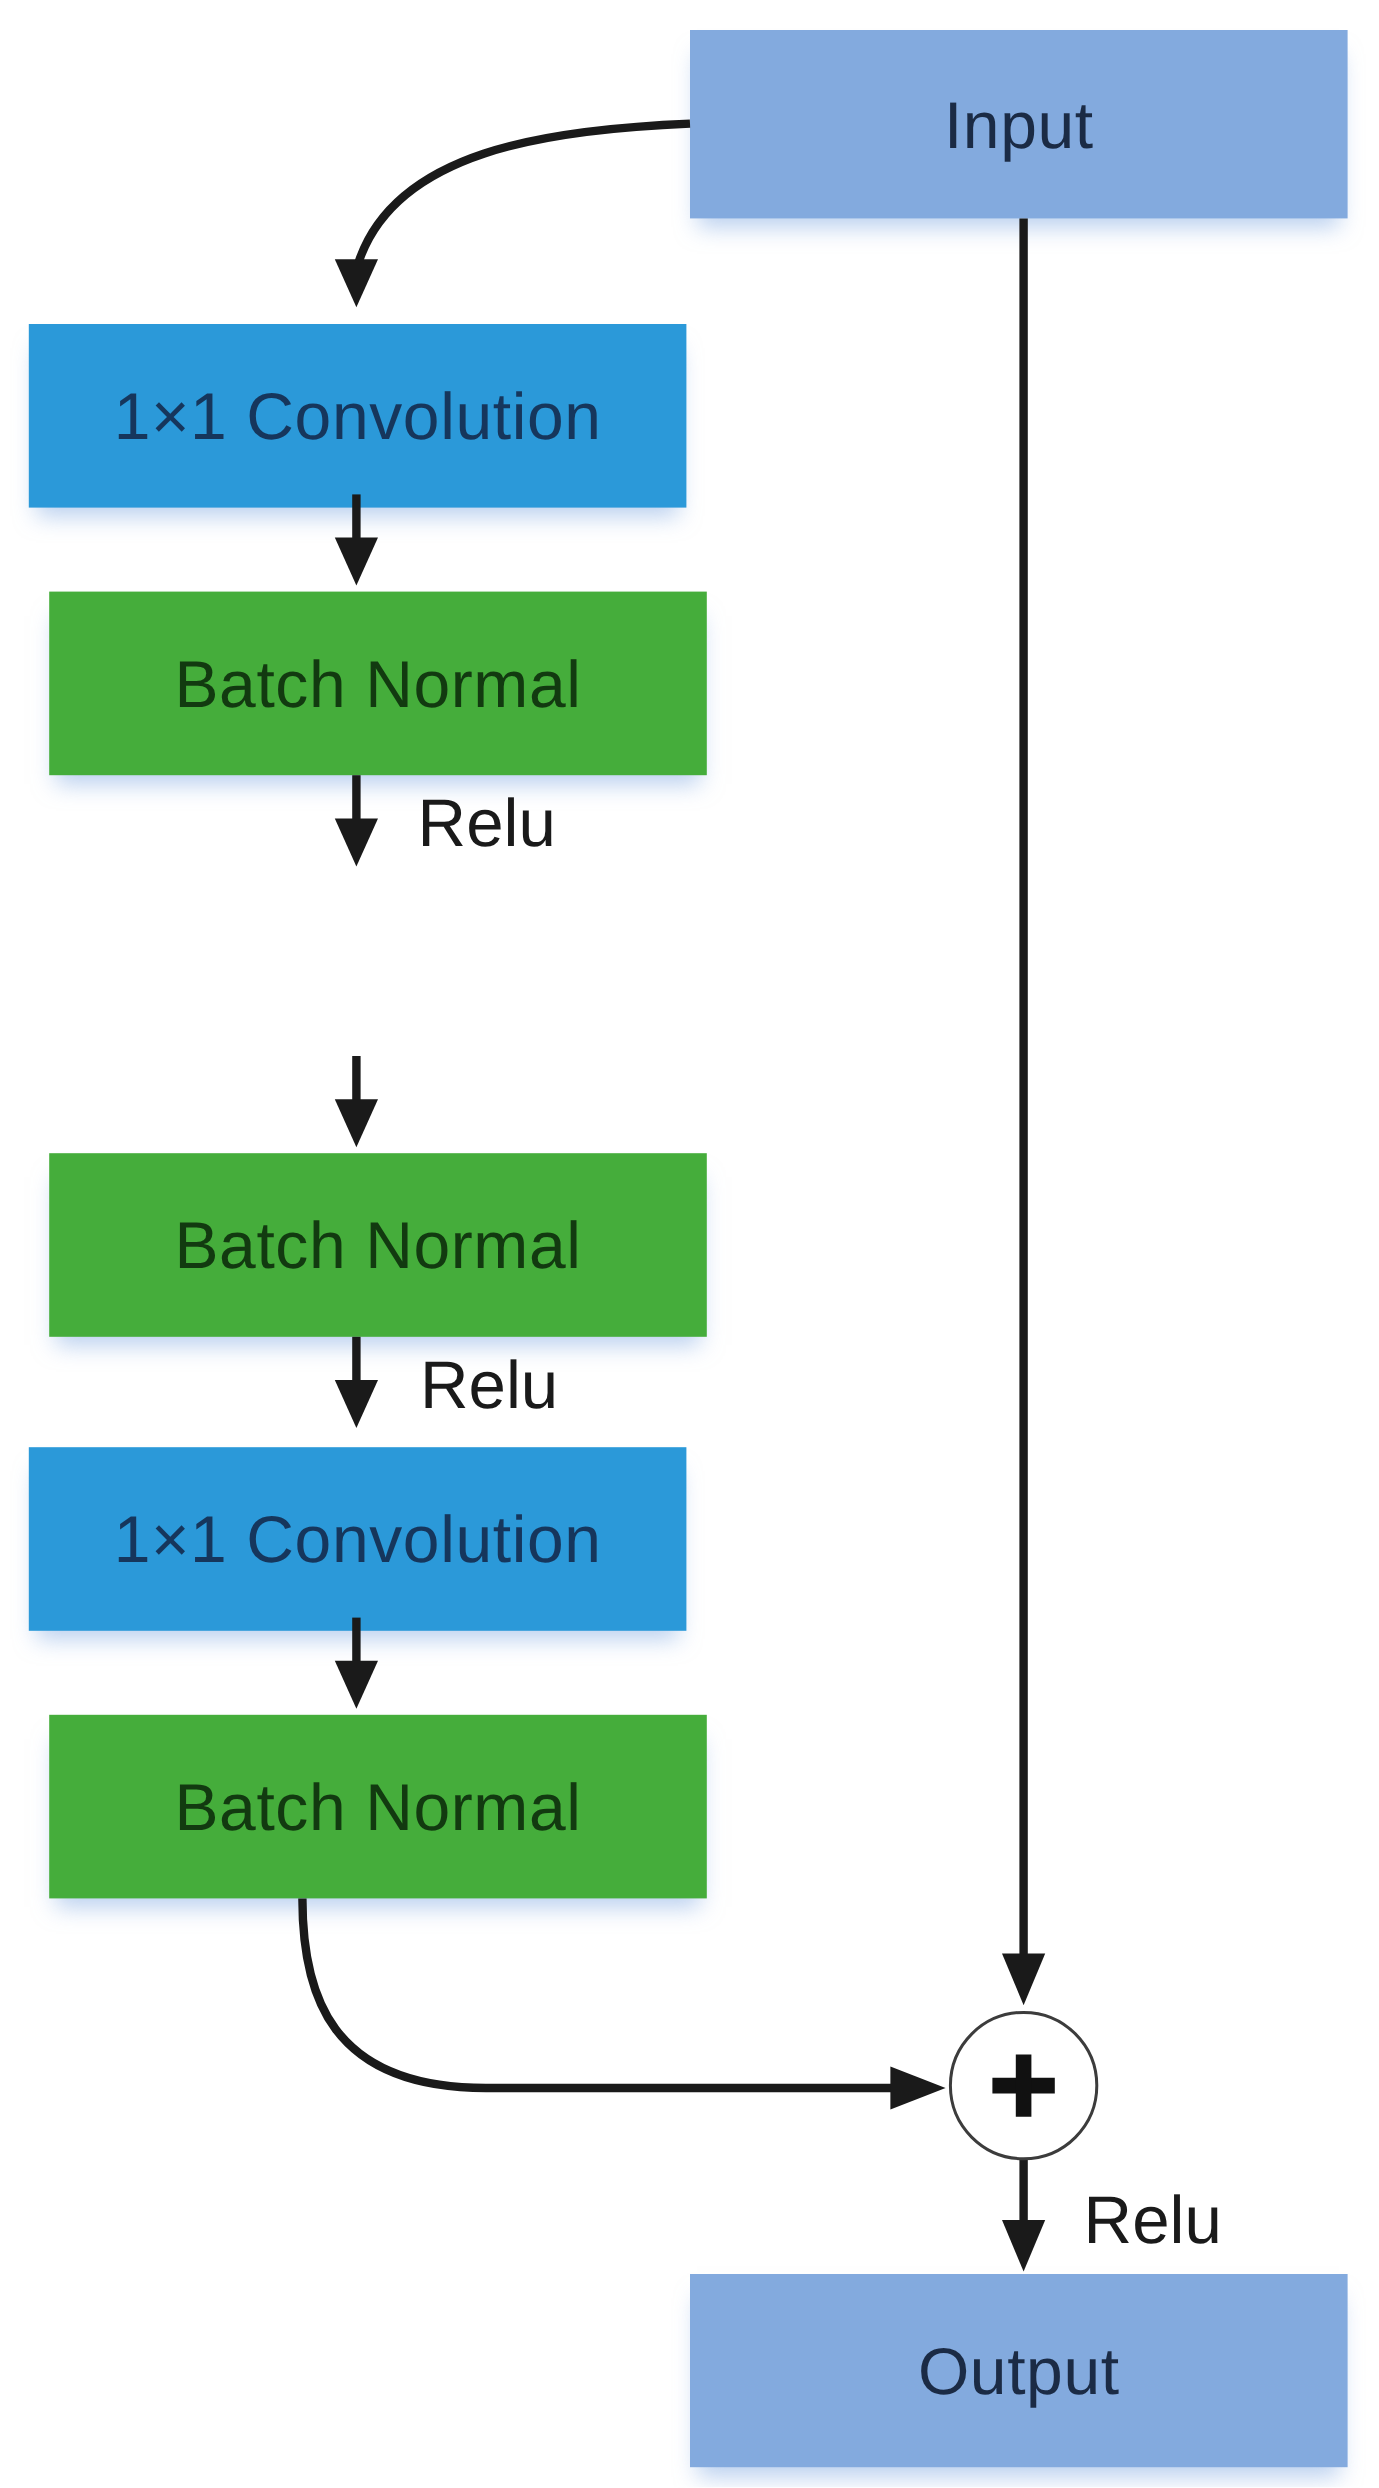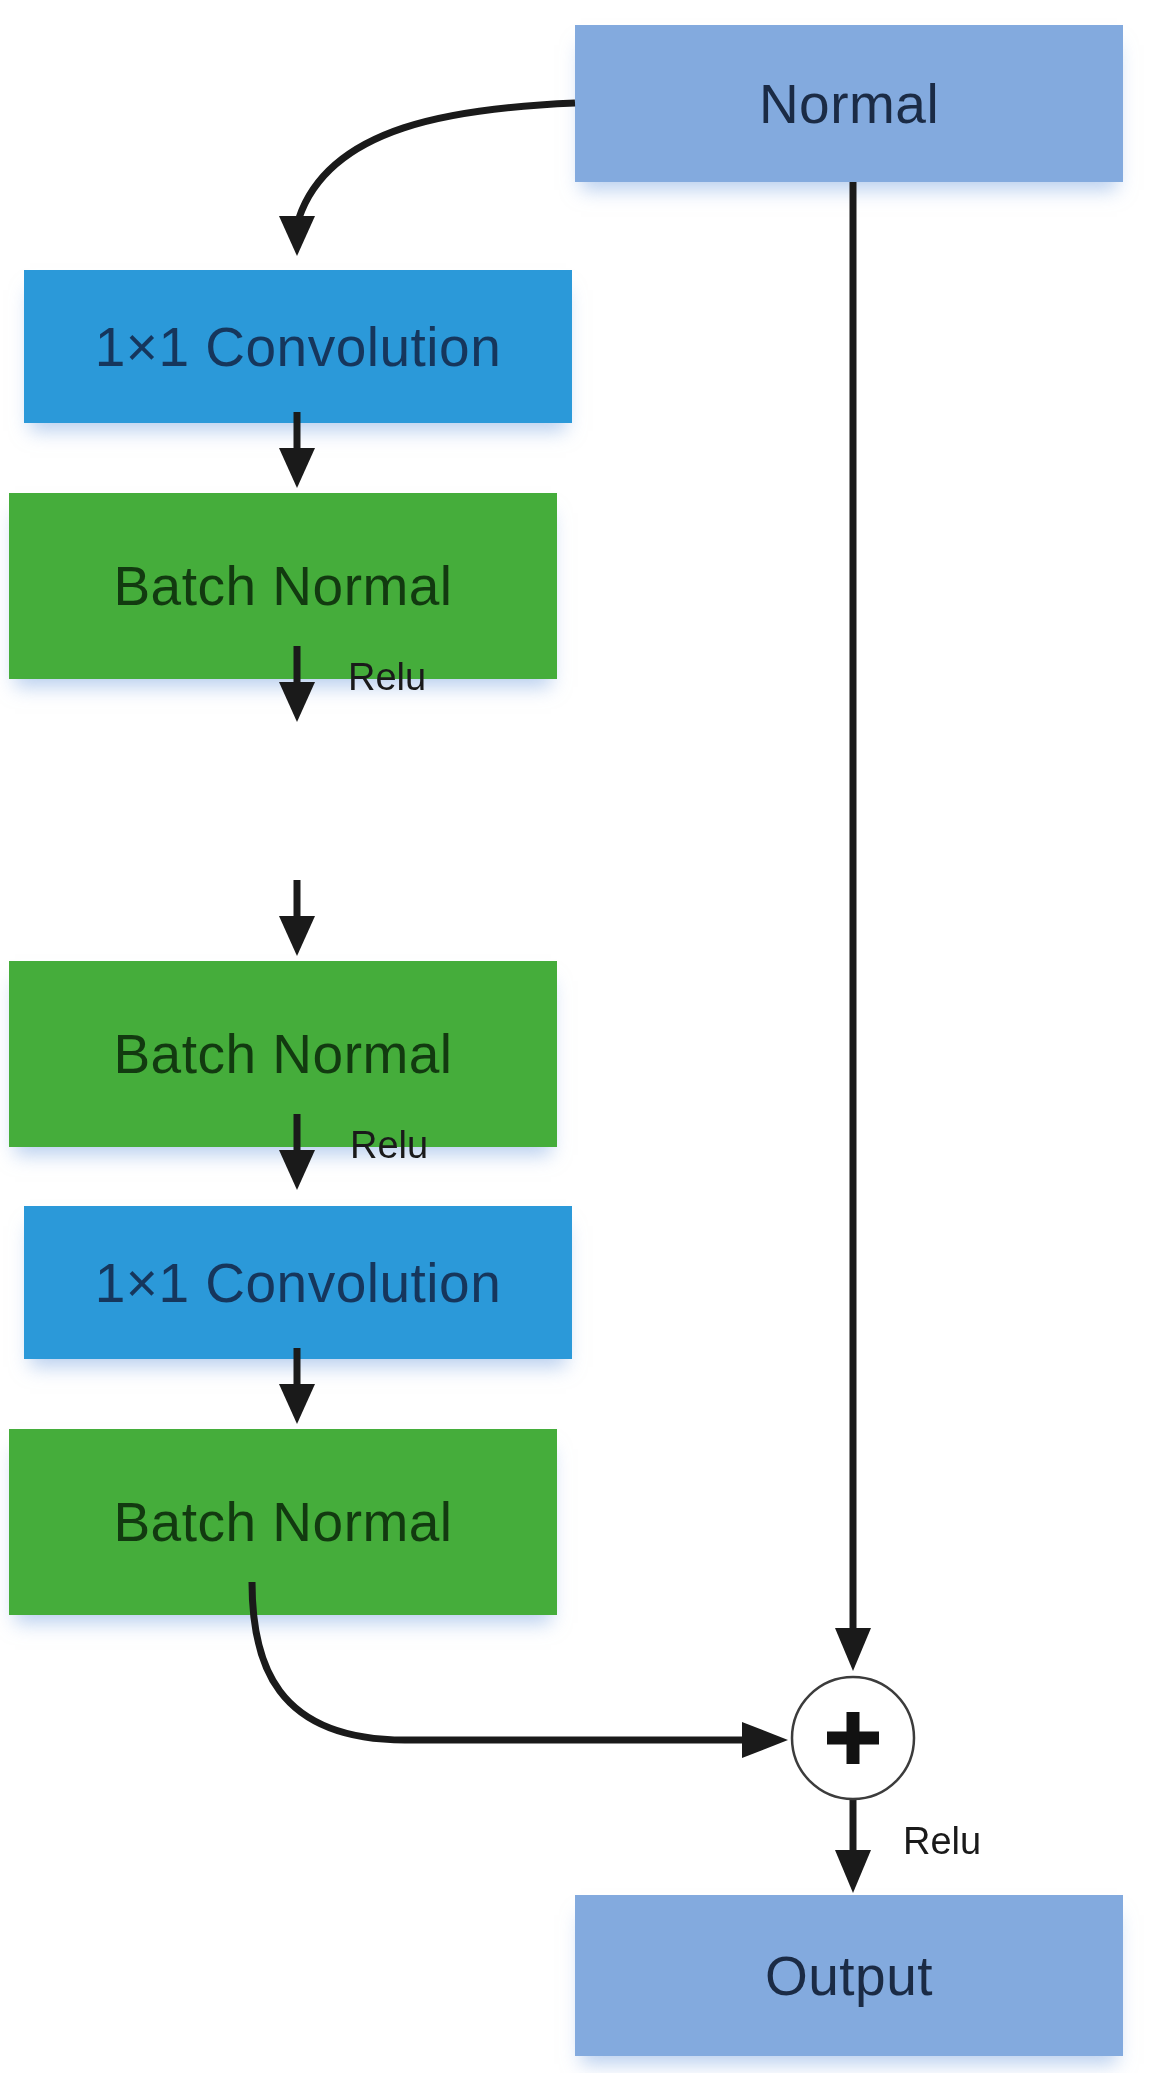--- a/index.html
+++ b/index.html
@@ -22,44 +22,44 @@
     background:var(--io-fill,#83AADE);
     color:var(--io-text,#1B2B45);
   }
   .node.conv{
     left:24px;width:548px;height:153px;
     background:var(--conv-fill,#2B99D9);
     color:var(--conv-text,#16365C);
     margin-top:11px;
   }
   .node.bn{
-    left:9px;width:548px;height:186px;
+    left:41px;width:548px;height:153px;
     background:var(--bn-fill,#45AD3B);
     color:var(--bn-text,#123A10);
   }
   .relu{
     position:absolute;
-    font-size:38px;line-height:1;
+    font-size:56px;line-height:1;
     color:var(--line,#1A1A1A);
   }
   svg.wires{
     position:absolute;left:0;top:0;
     pointer-events:none;
   }
   .wire{fill:none;stroke:var(--line,#1A1A1A);stroke-width:7;}
   .head{fill:var(--line,#1A1A1A);stroke:none;}
   .sum-ring{fill:#ffffff;stroke:#3c3c3c;stroke-width:2.5;}
   .plus{fill:none;stroke:#111111;stroke-width:13;}
 </style>
 </head>
 <body>
 
 <div class="canvas">
 
-  <div class="node io" style="top:25px;height:157px;">Normal</div>
+  <div class="node io" style="top:25px;height:157px;">Input</div>
 
   <div class="node conv" style="top:259px;">1×1 Convolution</div>
 
   <div class="node bn" style="top:493px;">Batch Normal</div>
 
 
   <div class="node bn" style="top:961px;">Batch Normal</div>
 
   <div class="node conv" style="top:1195px;">1×1 Convolution</div>
 

